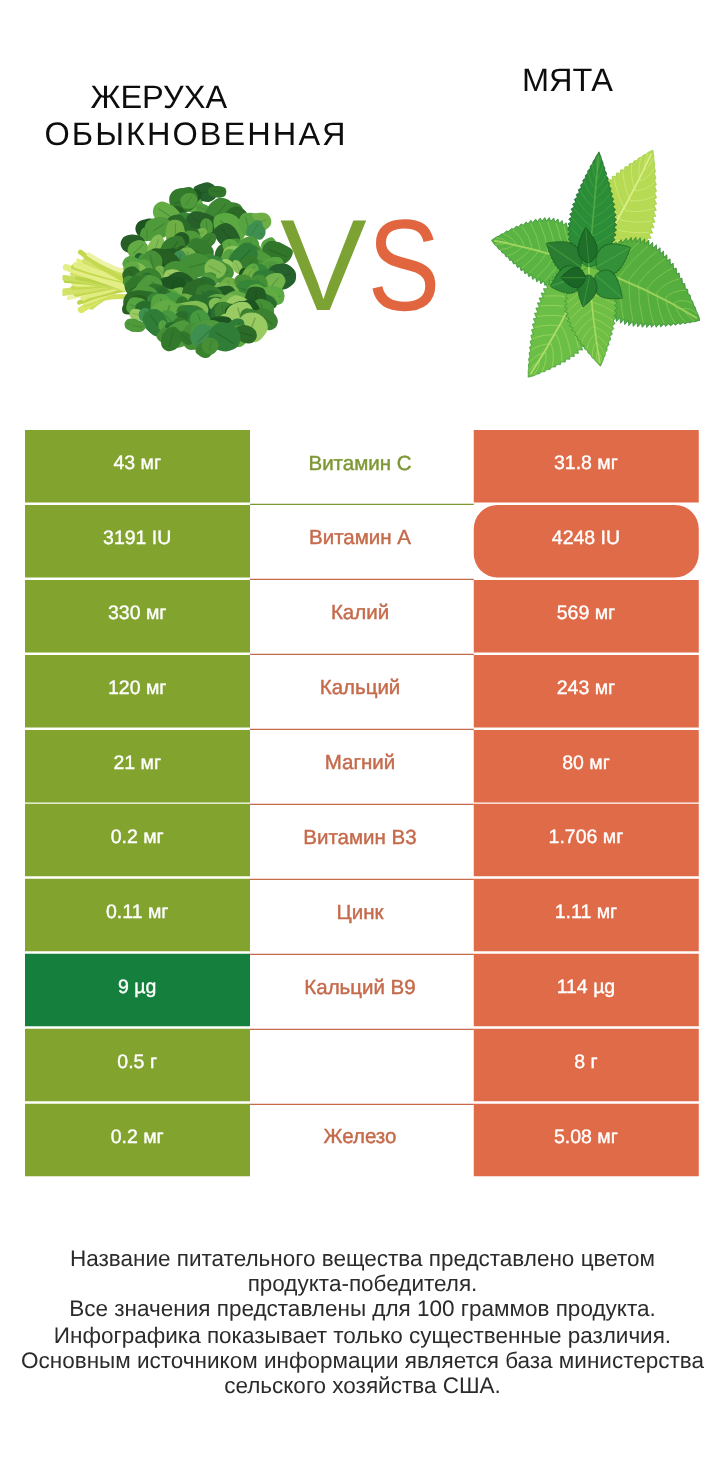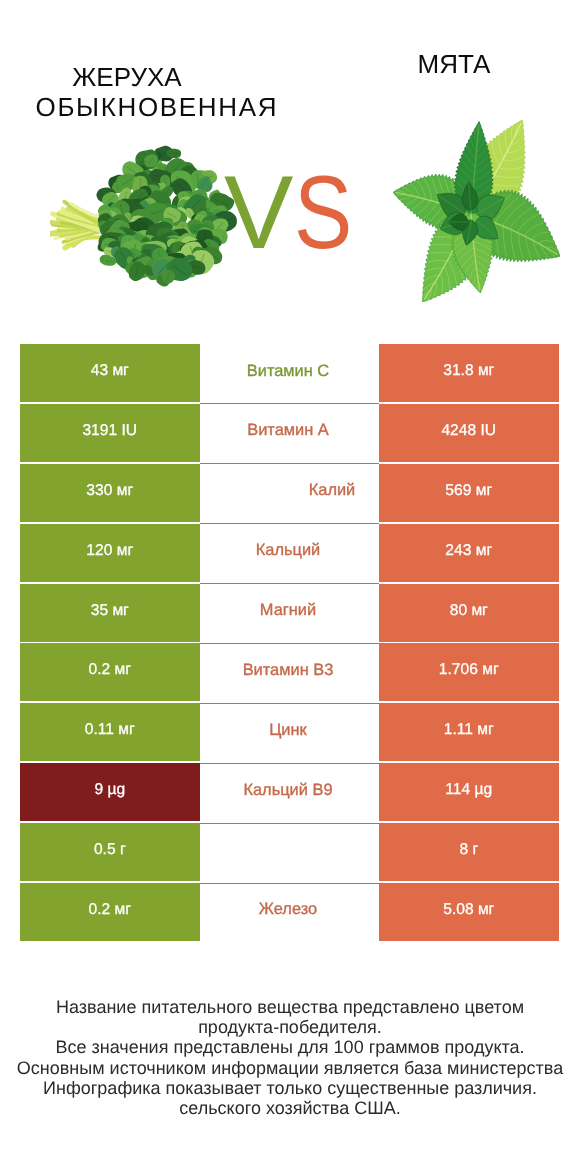--- a/index.html
+++ b/index.html
@@ -1105,49 +1105,49 @@
 
   <div id="table">
       <div class="row">
         <div class="cell cellL" style="background: rgb(130, 164, 47);">43 мг</div>
         <div class="cell cellM" style="color: rgb(125, 151, 52); -webkit-text-stroke: 0.35px rgb(125, 151, 52);">Витамин С</div>
         <div class="cell cellR" style="background: rgb(224, 107, 72);">31.8 мг</div>
       </div>
       <div class="row">
         <div class="cell cellL" style="background: rgb(130, 164, 47);">3191 IU</div>
         <div class="cell cellM" style="color: rgb(197, 106, 75); -webkit-text-stroke: 0.35px rgb(197, 106, 75);">Витамин А</div>
-        <div class="cell cellR" style="background: rgb(224, 107, 72);">4248 IU</div>
+        <div class="cell cellR" style="background: rgb(224, 107, 72); border-radius: 19px;">4248 IU</div>
       </div>
       <div class="row">
         <div class="cell cellL" style="background: rgb(130, 164, 47);">330 мг</div>
-        <div class="cell cellM" style="color: rgb(197, 106, 75); margin-left: 44px; -webkit-text-stroke: 0.35px rgb(197, 106, 75);">Калий</div>
+        <div class="cell cellM" style="color: rgb(197, 106, 75); -webkit-text-stroke: 0.35px rgb(197, 106, 75);">Калий</div>
         <div class="cell cellR" style="background: rgb(224, 107, 72);">569 мг</div>
       </div>
       <div class="row">
         <div class="cell cellL" style="background: rgb(130, 164, 47);">120 мг</div>
         <div class="cell cellM" style="color: rgb(197, 106, 75); -webkit-text-stroke: 0.35px rgb(197, 106, 75);">Кальций</div>
         <div class="cell cellR" style="background: rgb(224, 107, 72);">243 мг</div>
       </div>
       <div class="row">
-        <div class="cell cellL" style="background: rgb(130, 164, 47);">35 мг</div>
+        <div class="cell cellL" style="background: rgb(130, 164, 47);">21 мг</div>
         <div class="cell cellM" style="color: rgb(197, 106, 75); -webkit-text-stroke: 0.35px rgb(197, 106, 75);">Магний</div>
         <div class="cell cellR" style="background: rgb(224, 107, 72);">80 мг</div>
       </div>
       <div class="row">
         <div class="cell cellL" style="background: rgb(130, 164, 47);">0.2 мг</div>
         <div class="cell cellM" style="color: rgb(197, 106, 75); -webkit-text-stroke: 0.35px rgb(197, 106, 75);">Витамин B3</div>
         <div class="cell cellR" style="background: rgb(224, 107, 72);">1.706 мг</div>
       </div>
       <div class="row">
         <div class="cell cellL" style="background: rgb(130, 164, 47);">0.11 мг</div>
         <div class="cell cellM" style="color: rgb(197, 106, 75); -webkit-text-stroke: 0.35px rgb(197, 106, 75);">Цинк</div>
         <div class="cell cellR" style="background: rgb(224, 107, 72);">1.11 мг</div>
       </div>
       <div class="row">
-        <div class="cell cellL" style="background: #7f1d1d;">9 µg</div>
+        <div class="cell cellL" style="background: #15803d;">9 µg</div>
         <div class="cell cellM" style="color: rgb(197, 106, 75); -webkit-text-stroke: 0.35px rgb(197, 106, 75);">Кальций B9</div>
         <div class="cell cellR" style="background: rgb(224, 107, 72);">114 µg</div>
       </div>
       <div class="row">
         <div class="cell cellL" style="background: rgb(130, 164, 47);">0.5 г</div>
         <div class="cell cellR" style="background: rgb(224, 107, 72);">8 г</div>
       </div>
       <div class="row">
         <div class="cell cellL" style="background: rgb(130, 164, 47);">0.2 мг</div>
         <div class="cell cellM" style="color: rgb(197, 106, 75); -webkit-text-stroke: 0.35px rgb(197, 106, 75);">Железо</div>
@@ -1161,17 +1161,17 @@
       <div class="rowsep" style="background: rgb(197, 106, 75); top: 358.85px;"></div>
       <div class="rowsep" style="background: rgb(197, 106, 75); top: 418.74px;"></div>
       <div class="rowsep" style="background: rgb(197, 106, 75); top: 478.63px;"></div>
       <div class="rowsep" style="background: rgb(197, 106, 75); top: 538.52px;"></div>
     </div>
 
   <div id="footer">
       <div>Название питательного вещества представлено цветом</div>
       <div>продукта-победителя.</div>
       <div>Все значения представлены для 100 граммов продукта.</div>
+      <div>Инфографика показывает только существенные различия.</div>
       <div>Основным источником информации является база министерства</div>
-      <div>Инфографика показывает только существенные различия.</div>
       <div>сельского хозяйства США.</div>
     </div>
 </div>
 
 </body></html>

